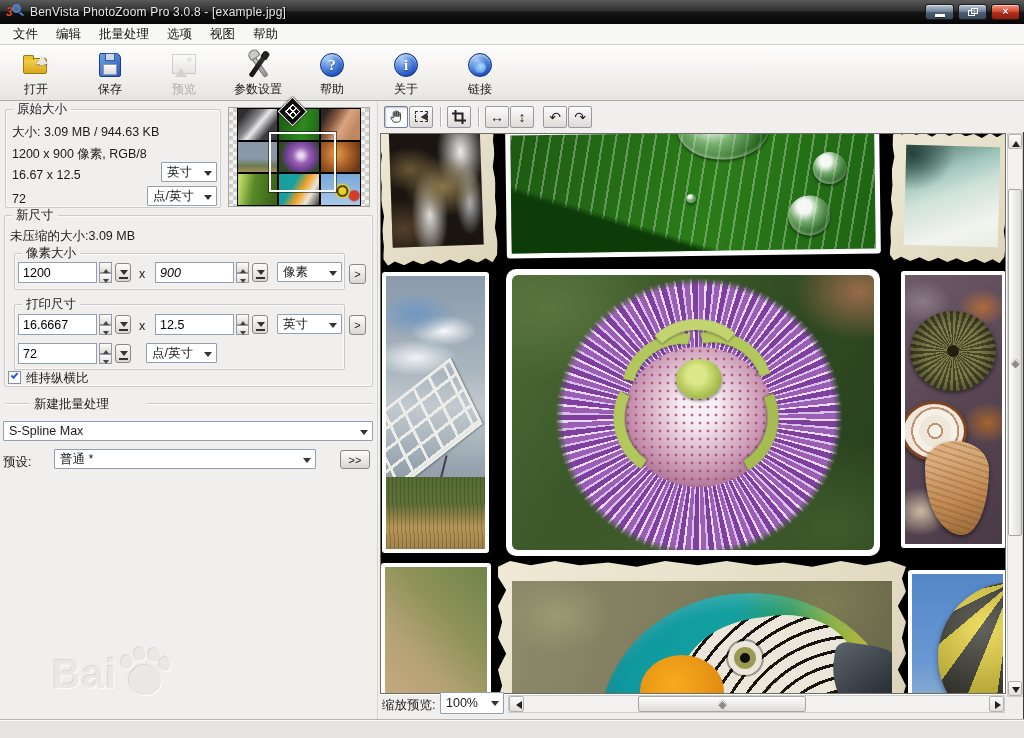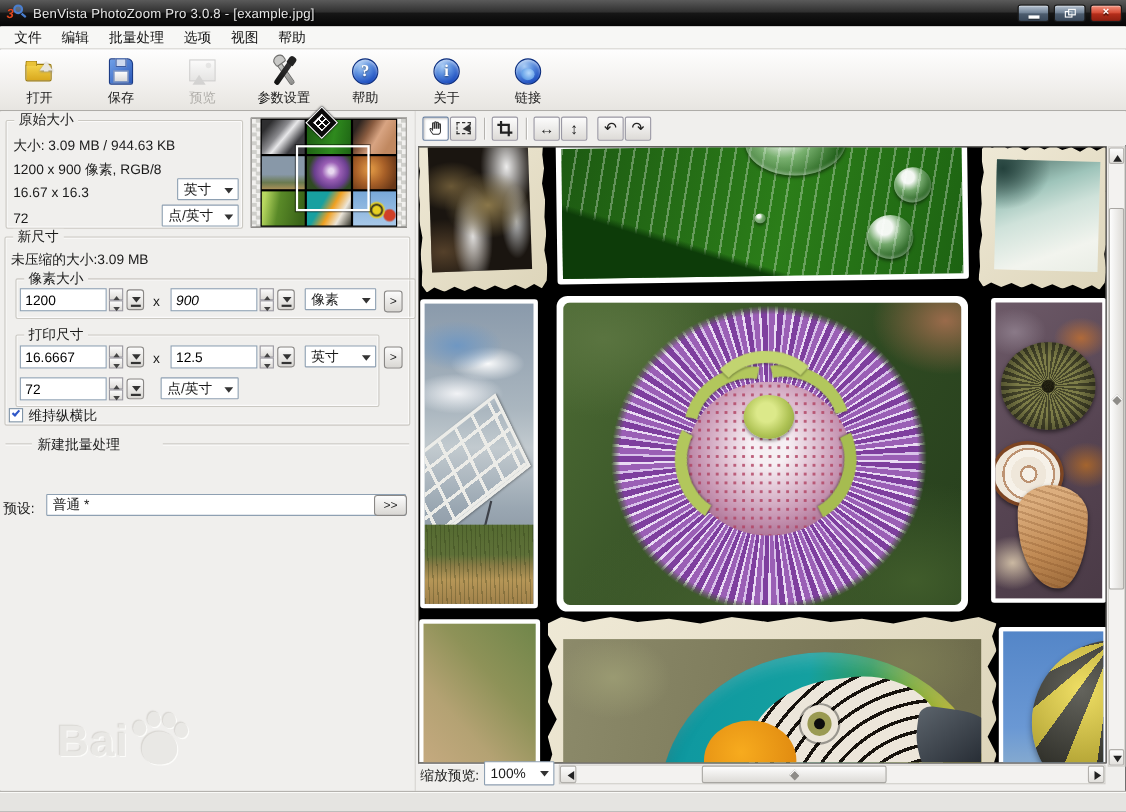--- a/index.html
+++ b/index.html
@@ -348,21 +348,21 @@
       <div class="tlabel">链接</div>
     </div>
   </div>
 
   <div class="panel">
 
     <div class="groupbox" style="left:5px; top:8px; width:216px; height:99px;">
       <div class="grouptitle">原始大小</div>
       <div class="ptext" style="left:6px; top:14px;">大小: 3.09 MB / 944.63 KB</div>
       <div class="ptext" style="left:6px; top:36px;">1200 x 900 像素, RGB/8</div>
-      <div class="ptext" style="left:6px; top:58px;">16.67 x 16.3</div>
+      <div class="ptext" style="left:6px; top:58px;">16.67 x 12.5</div>
       <div class="combo" style="left:155px; top:52px; width:56px;">
         <span>英寸</span>
           <span class="arr"></span>
       </div>
       <div class="ptext" style="left:6px; top:82px;">72</div>
       <div class="combo" style="left:141px; top:76px; width:70px;">
         <span>点/英寸</span>
           <span class="arr"></span>
       </div>
     </div>
@@ -382,21 +382,21 @@
         <div class="nv-balloons"></div>
       </div>
       <div class="nav-rect"></div>
       <div class="move-cursor"></div>
     </div>
 
     <div class="groupbox" style="left:4px; top:114px; width:369px; height:172px;">
       <div class="grouptitle">新尺寸</div>
       <div class="ptext" style="left:5px; top:12px;">未压缩的大小:3.09 MB</div>
 
-      <div class="groupbox" style="left:9px; top:37px; width:364px; height:37px;">
+      <div class="groupbox" style="left:9px; top:37px; width:331px; height:37px;">
         <div class="grouptitle">像素大小</div>
         <input class="textinput" style="left: 3px; top: 8px; width: 79px;" value="1200">
         <div class="spinner" style="left:84px; top:8px;">
             <span class="spin up"></span>
             <span class="spin dn"></span>
           </div>
         <div class="minidrop" style="left:100px; top:9px;"></div>
         <div class="ptext" style="left:124px; top:13px;">x</div>
         <input class="textinput" style="left: 140px; top: 8px; width: 79px; font-style: italic;" value="900">
         <div class="spinner" style="left:221px; top:8px;">
@@ -449,23 +449,27 @@
     </div>
 
     <div class="checkbox" style="left:8px; top:270px;">
         <span class="tick"></span>
       </div>
     <div class="ptext" style="left:26px; top:269px;">维持纵横比</div>
 
     <div class="hline" style="left:5px; top:302px; width:24px;"></div>
     <div class="line-title" style="left:34px; top:295px;">新建批量处理</div>
     <div class="hline" style="left:148px; top:302px; width:224px;"></div>
+    <div class="combo" style="left:3px; top:320px; width:370px; height:20px;">
+      <span>S-Spline Max</span>
+        <span class="arr"></span>
+    </div>
 
     <div class="ptext" style="left:3px; top:353px;text-align:center;">预设:</div>
-    <div class="combo" style="left:42px; top:348px; width:327px; height:20px;">
+    <div class="combo" style="left:54px; top:348px; width:262px; height:20px;">
       <span>普通 *</span>
         <span class="arr"></span>
     </div>
     <div class="pushbtn" style="left:340px; top:349px; width:30px; height:19px;">
         <span>&gt;&gt;</span>
       </div>
 
     <div class="watermark">
       <span class="wm-txt">Bai</span>
       <span class="paw">

